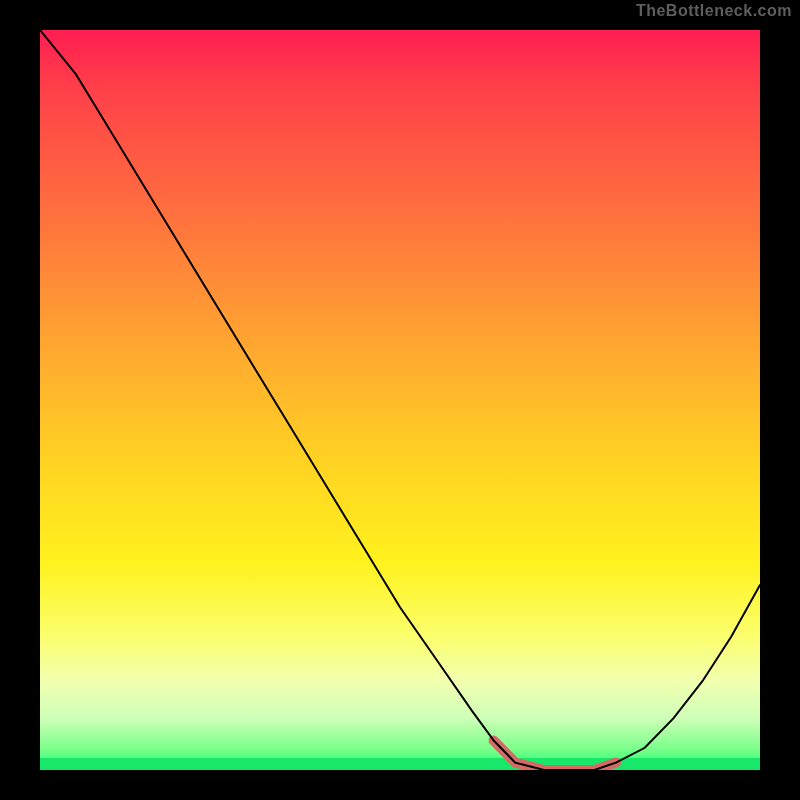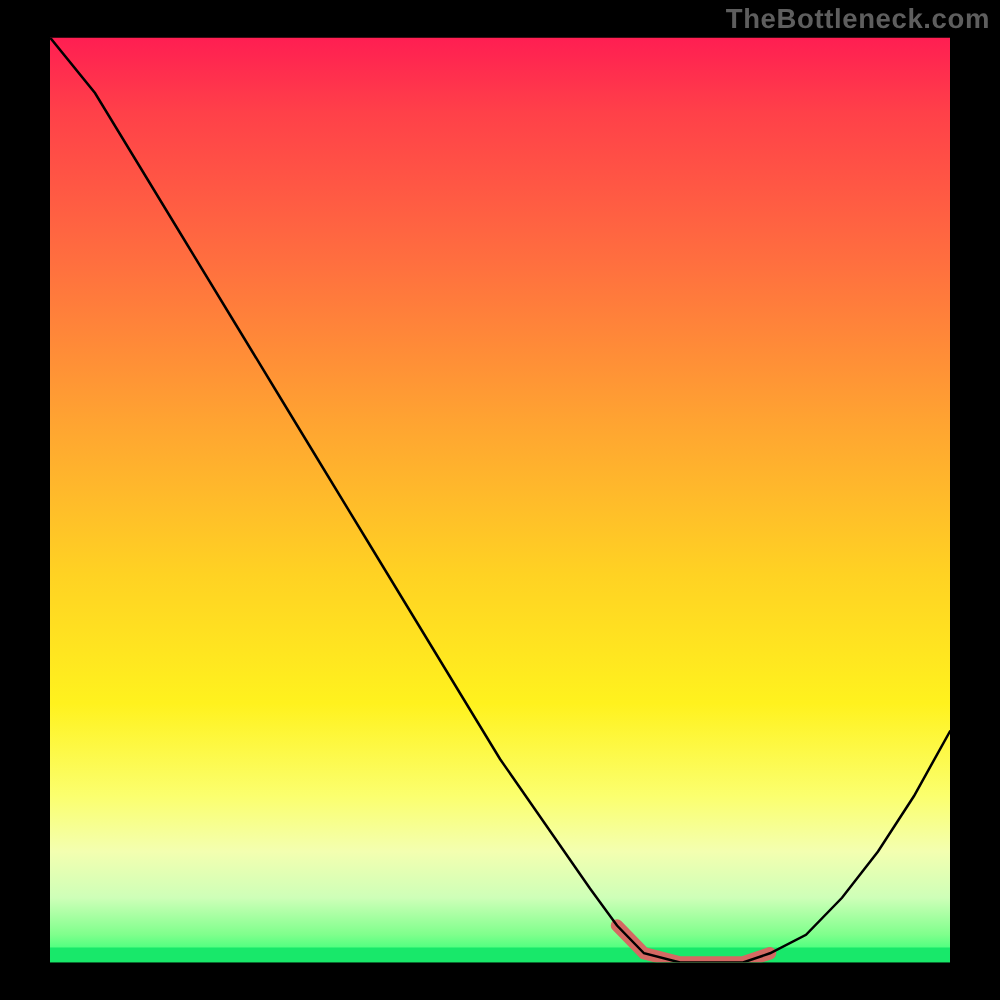--- a/index.html
+++ b/index.html
@@ -13,21 +13,21 @@
     width: 800px;
     height: 800px;
     background: #000;
     overflow: hidden;
   }
   .attribution {
     position: absolute;
     top: 2px;
     right: 8px;
     color: #5e5e5e;
-    font-size: 22px;
+    font-size: 16px;
     font-weight: 600;
     letter-spacing: 0.5px;
     user-select: none;
   }
   .plot-area {
     position: absolute;
     left: 40px;
     top: 30px;
     width: 720px;
     height: 740px;

